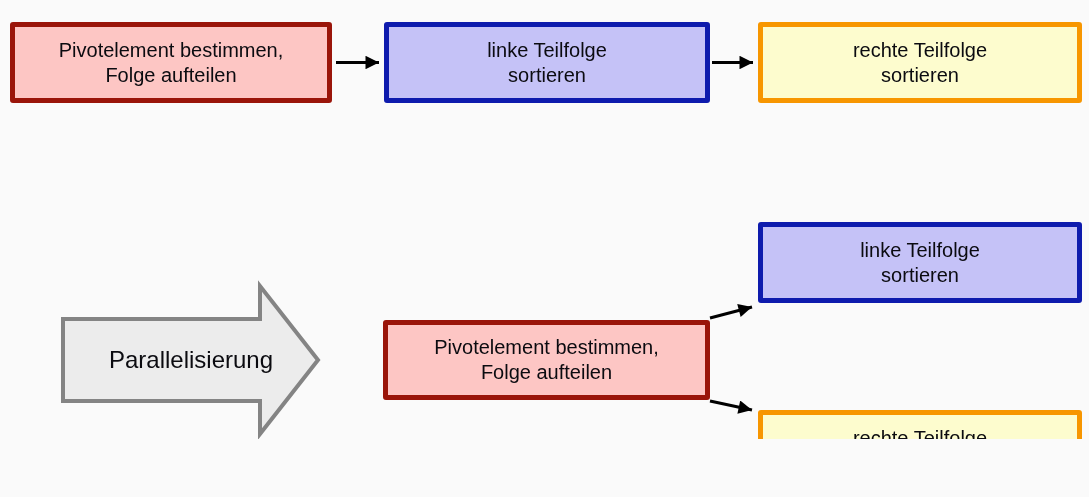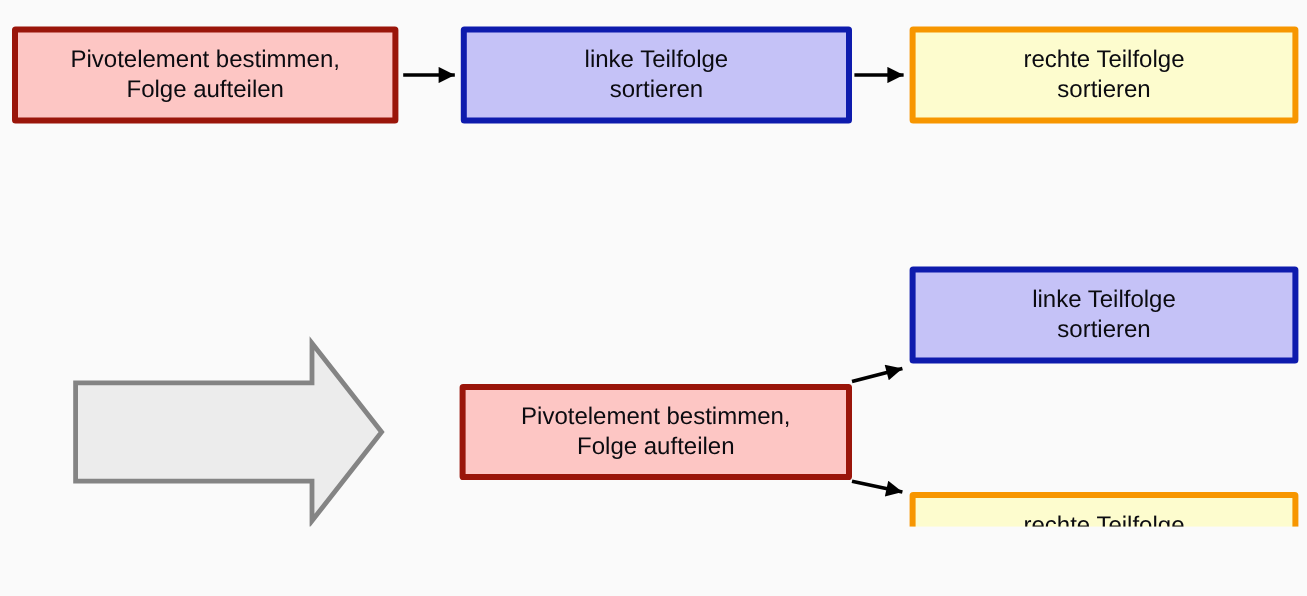--- a/index.html
+++ b/index.html
@@ -75,20 +75,21 @@
   <div class="box left-sub" id="b-left-seq">
     <span class="box-label">linke Teilfolge
 sortieren</span>
   </div>
 
   <div class="box right-sub" id="b-right-seq">
     <span class="box-label">rechte Teilfolge
 sortieren</span>
   </div>
 
+  <div class="transform-label">Parallelisierung</div>
 
   <div class="box pivot" id="b-pivot-par">
     <span class="box-label">Pivotelement bestimmen,
 Folge aufteilen</span>
   </div>
 
   <div class="box left-sub" id="b-left-par">
     <span class="box-label">linke Teilfolge
 sortieren</span>
   </div>

